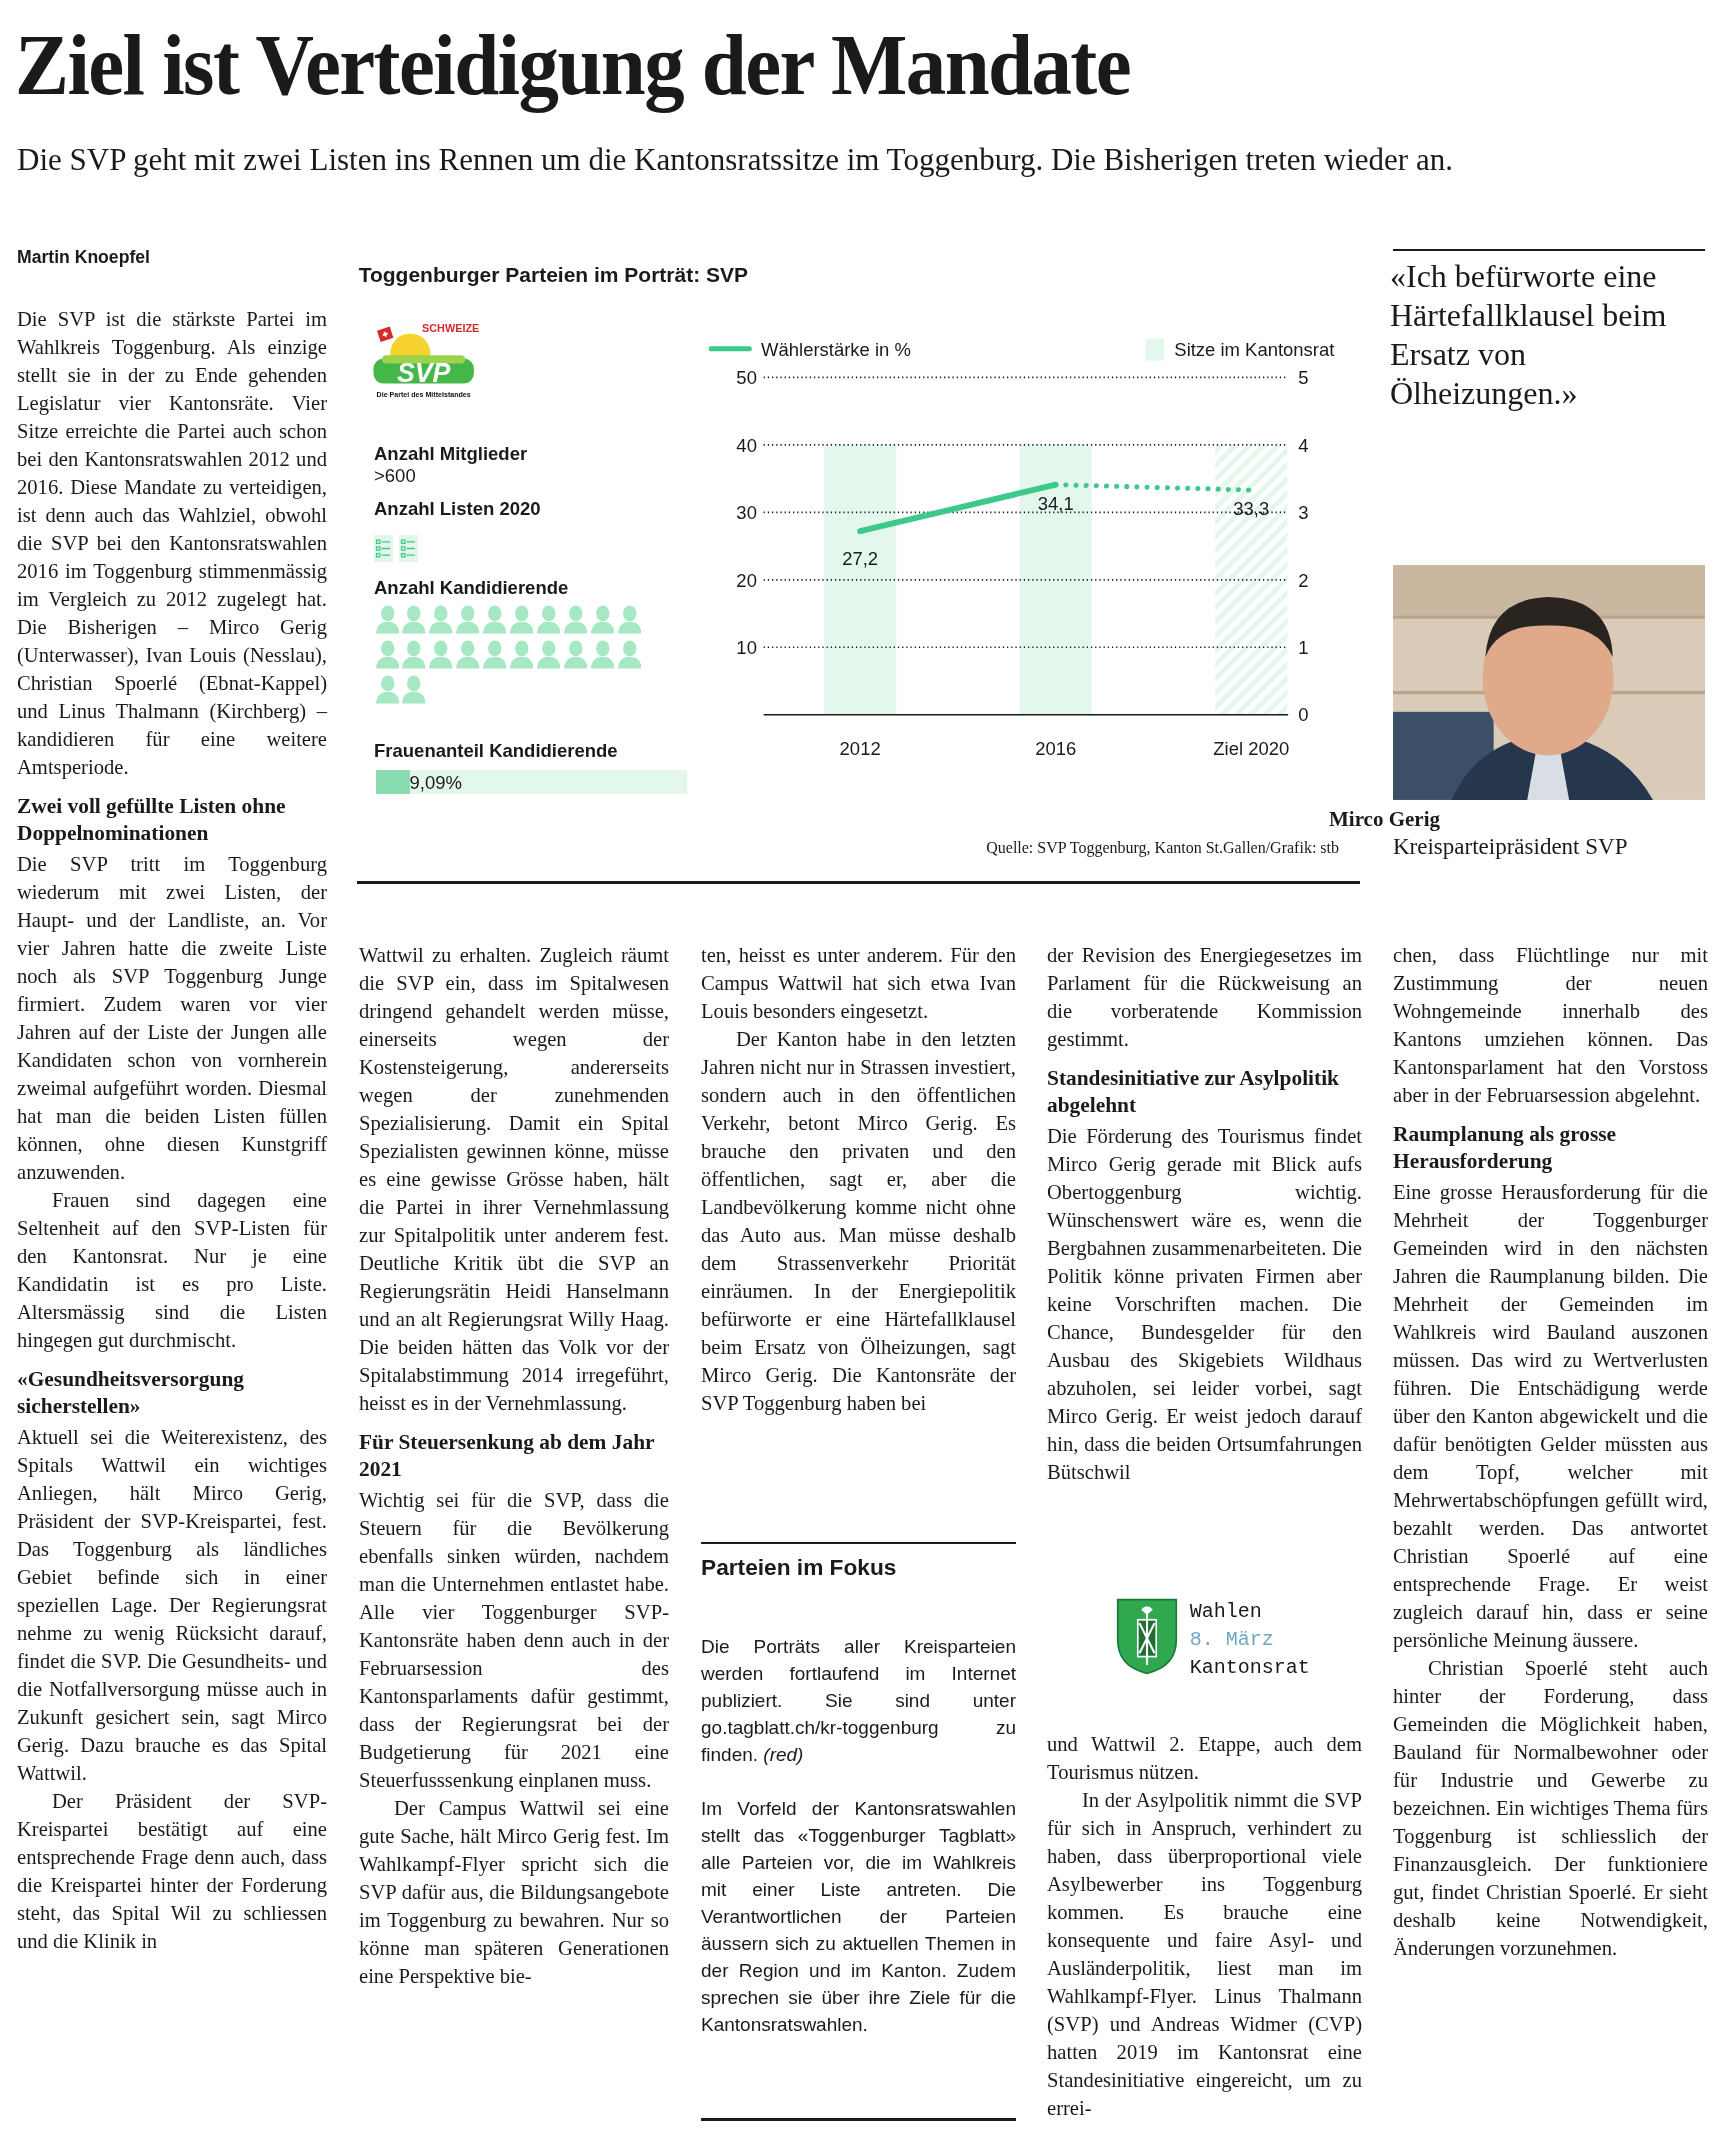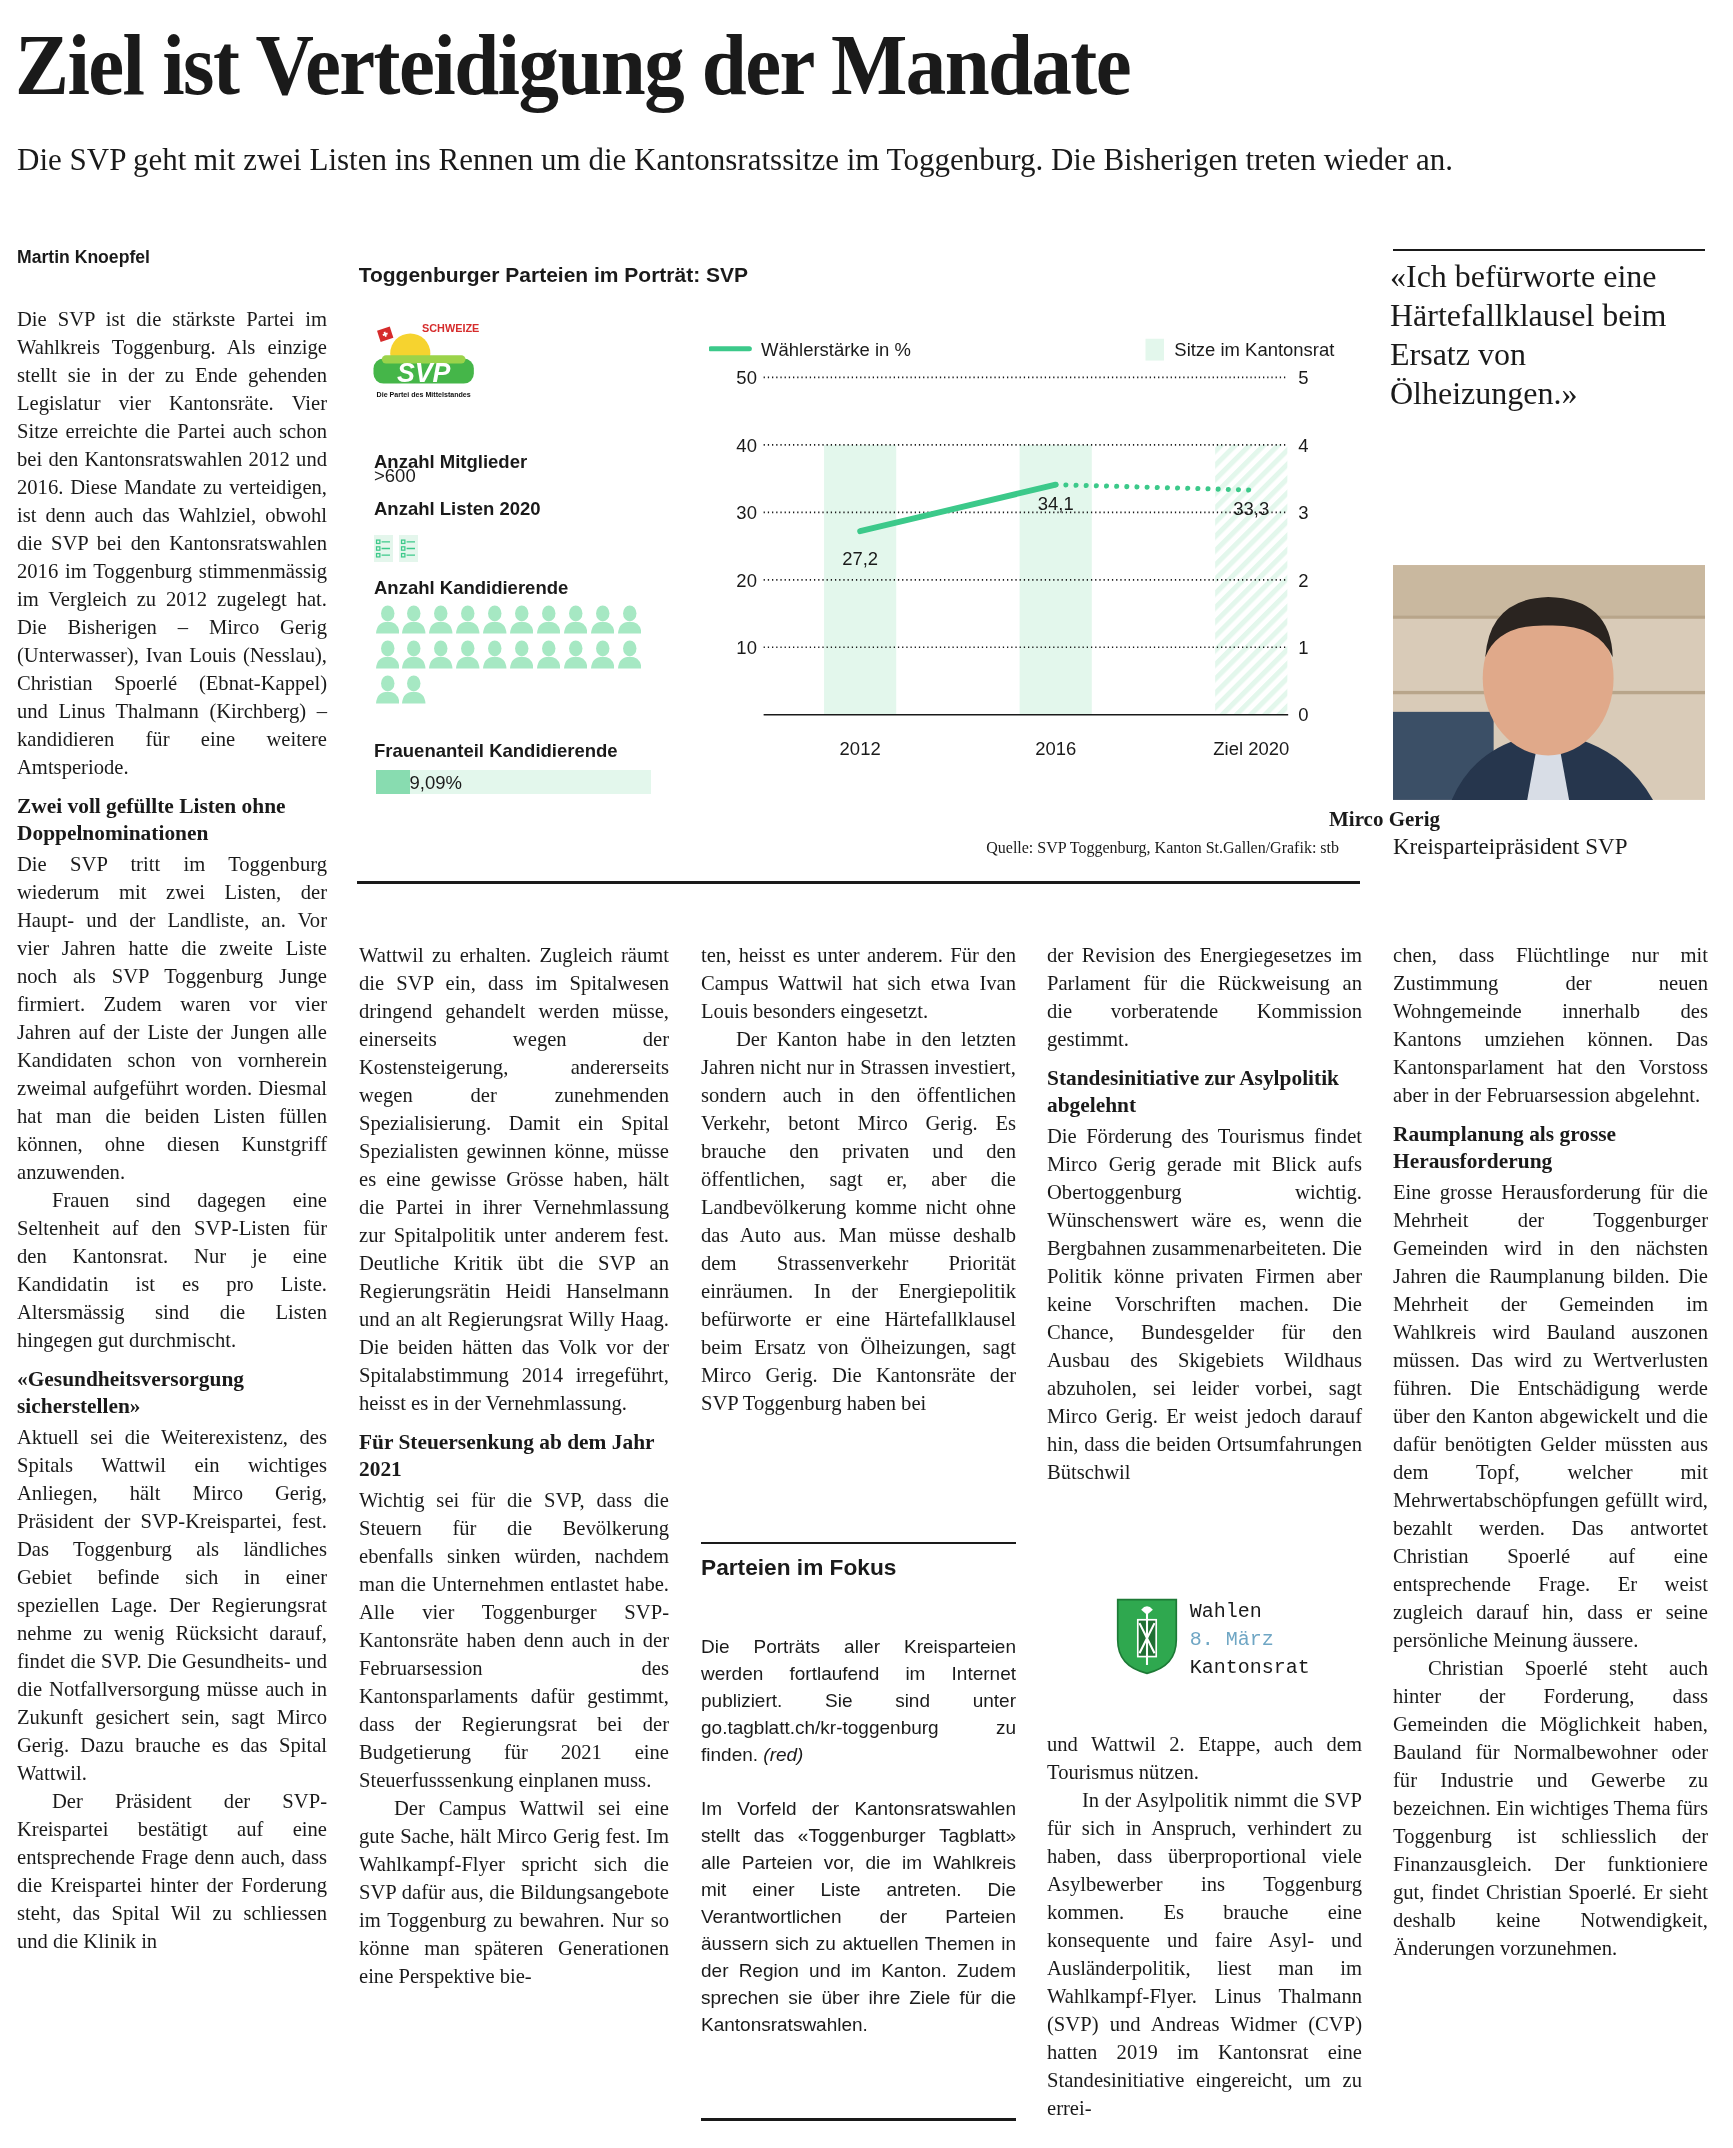--- a/index.html
+++ b/index.html
@@ -17,21 +17,21 @@
   
   #infographic { position: absolute; left: 357px; top: 243px; width: 1003px; height: 638px; }
   #info-title { position: absolute; left: 1.7px; top: 20px; font-family: "Liberation Sans", sans-serif; font-weight: bold; font-size: 21px; margin: 0; }
   #svp-logo { position: absolute; left: 12.6px; top: 67px; width: 109px; height: 92px; }
   .info-label { position: absolute; font-family: "Liberation Sans", sans-serif; font-weight: bold; font-size: 18.5px; }
   .info-value { position: absolute; font-family: "Liberation Sans", sans-serif; font-size: 18.5px; }
   #lists-icons { position: absolute; left: 17px; top: 292px; display: flex; gap: 6.7px; }
   .list-icon { width: 18.5px; height: 27px; background: #e4f6ec; }
   #people { position: absolute; left: 18.5px; top: 362px; width: 277px; display: flex; flex-wrap: wrap; gap: 6.7px 3.4px; }
   .person { width: 23.5px; height: 28.5px; }
-  #women-bar { position: absolute; left: 18.5px; top: 527px; width: 275px; height: 23.5px; background: #e3f7ec; }
+  #women-bar { position: absolute; left: 18.5px; top: 527px; width: 275px; height: 23.5px; background: #e3f7ec; padding-left: 36px; }
   #women-fill { position: absolute; left: 0; top: 0; height: 100%; background: #88dcb0; }
   #women-value { position: absolute; left: 34px; top: 1.7px; font-family: "Liberation Sans", sans-serif; font-size: 18.5px; }
   #chart-svg { position: absolute; left: 352px; top: 84px; }
   #source { position: absolute; right: 21px; top: 596px; font-family: Liberation Serif, serif; font-size: 16px; }
   .rule { position: absolute; background: #1a1a1a; }
 
   
   #quote { position: absolute; left: 1390px; top: 257px; width: 319px; font-family: "Liberation Serif", serif; font-size: 32px; line-height: 39px; margin: 0; }
   #portrait { position: absolute; left: 1393px; top: 565px; width: 312px; height: 235px; overflow: hidden; }
   #portrait-name { position: absolute; left: 1329px; top: 807px; font-family: "Liberation Serif", serif; font-weight: bold; font-size: 21px; }
@@ -71,21 +71,21 @@
     <circle cx="48" cy="52" r="24" fill="#f6d32f"></circle>
     <rect x="10" y="22" width="16" height="14" fill="#d62b2b" transform="rotate(-18 18 29)"></rect>
     <path d="M15 29 h6 M18 26 v6" stroke="#fff" stroke-width="2.2" transform="rotate(-18 18 29)"></path>
     <text x="62" y="26" font-family="Liberation Sans, sans-serif" font-weight="bold" font-size="13" fill="#d62b2b">SCHWEIZER QUALITÄT</text>
     <rect x="4" y="58" width="120" height="30" rx="12" fill="#45b649"></rect>
     <rect x="14" y="54" width="100" height="10" rx="5" fill="#9bd34a"></rect>
     <text x="64" y="86" text-anchor="middle" font-family="Liberation Sans, sans-serif" font-weight="bold" font-style="italic" font-size="32" fill="#ffffff">SVP</text>
     <text x="64" y="104" text-anchor="middle" font-family="Liberation Sans, sans-serif" font-weight="bold" font-size="8.5" fill="#111">Die Partei des Mittelstandes</text>
   </svg>
 
-  <div class="info-label" style="left:17px; top:208px;text-align:right;">Anzahl Mitglieder</div>
+  <div class="info-label" style="left:17px; top:200px;text-align:right;">Anzahl Mitglieder</div>
   <div class="info-value" style="left:17px; top:222px;">&gt;600</div>
   <div class="info-label" style="left:17px; top:255px;">Anzahl Listen 2020</div>
   <div id="lists-icons">
       <div class="list-icon"><svg width="18.5" height="27" viewBox="0 0 22 32">
           <g fill="none" stroke="#3cc98a" stroke-width="1.5">
             <rect x="3" y="6" width="4" height="4"></rect>
             <rect x="3" y="14" width="4" height="4"></rect>
             <rect x="3" y="22" width="4" height="4"></rect>
             <path d="M9 8h10M9 16h10M9 24h10"></path>
           </g>

